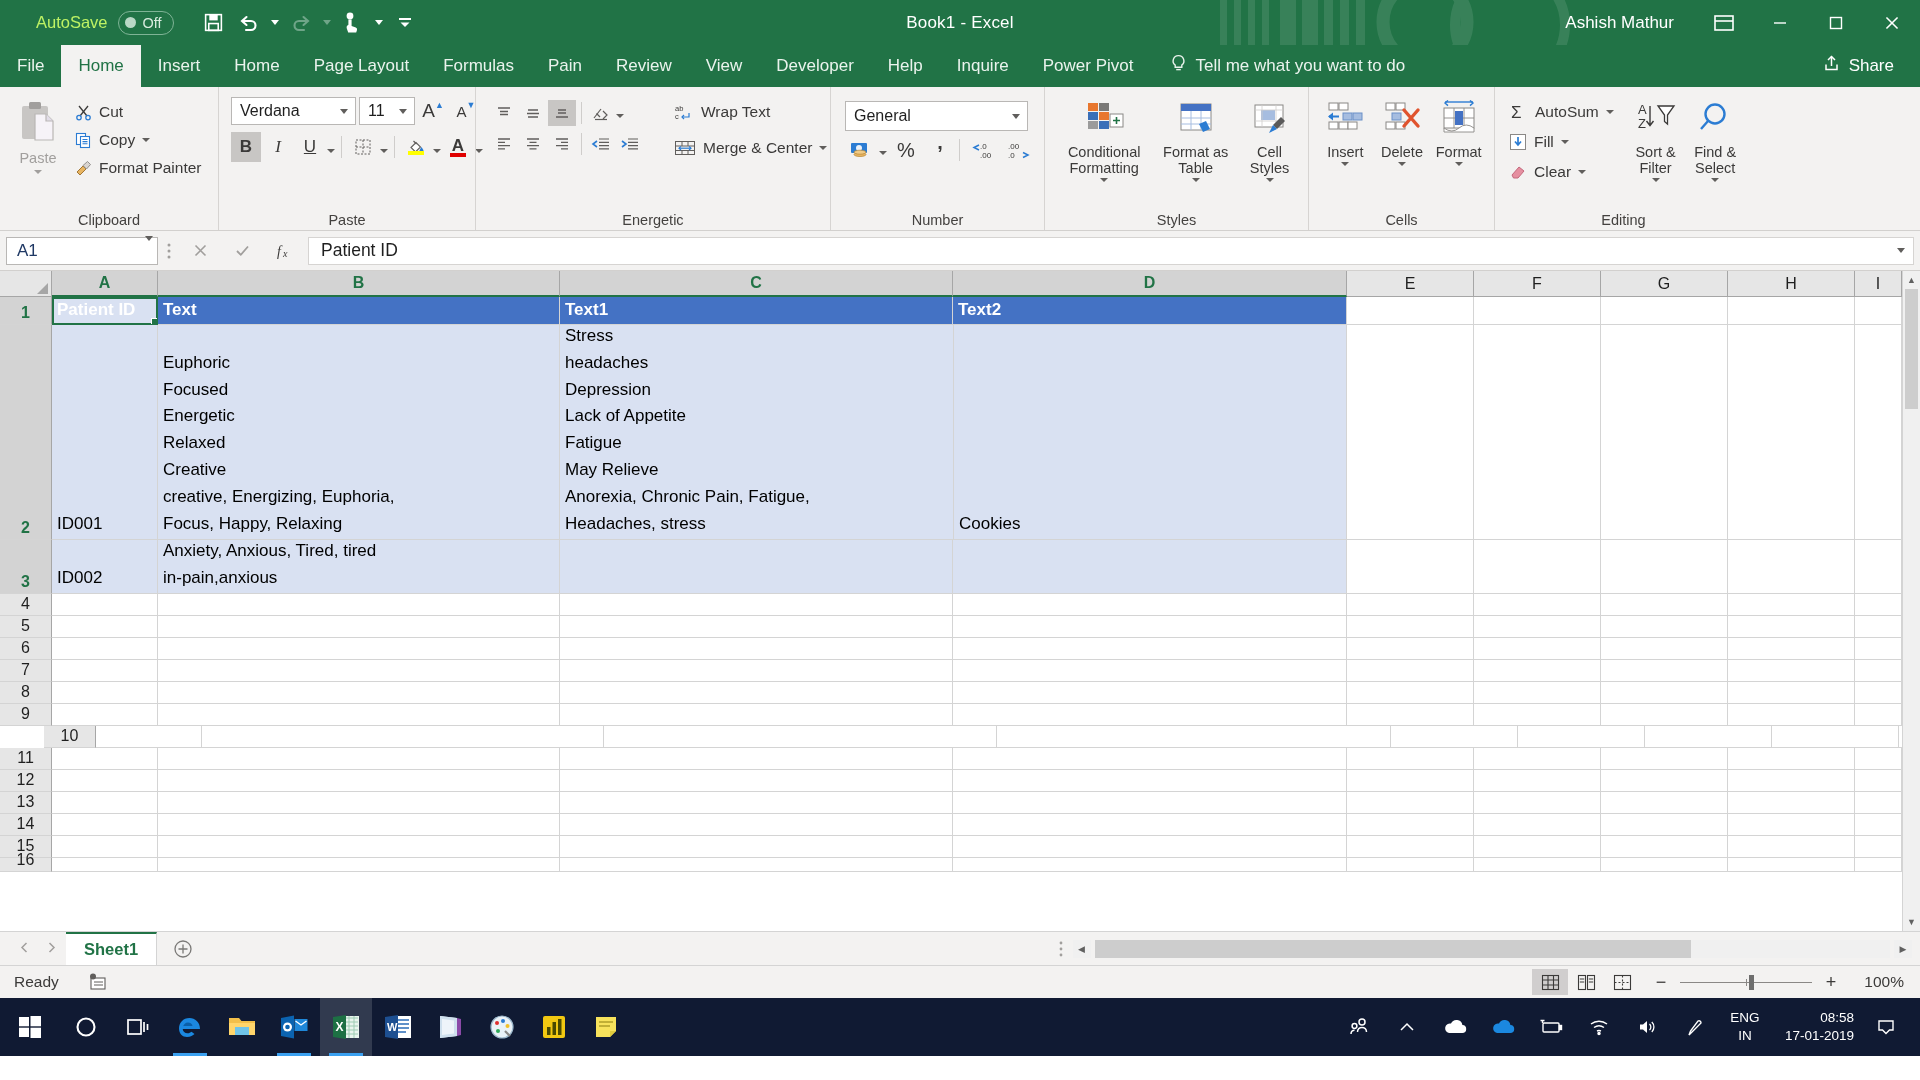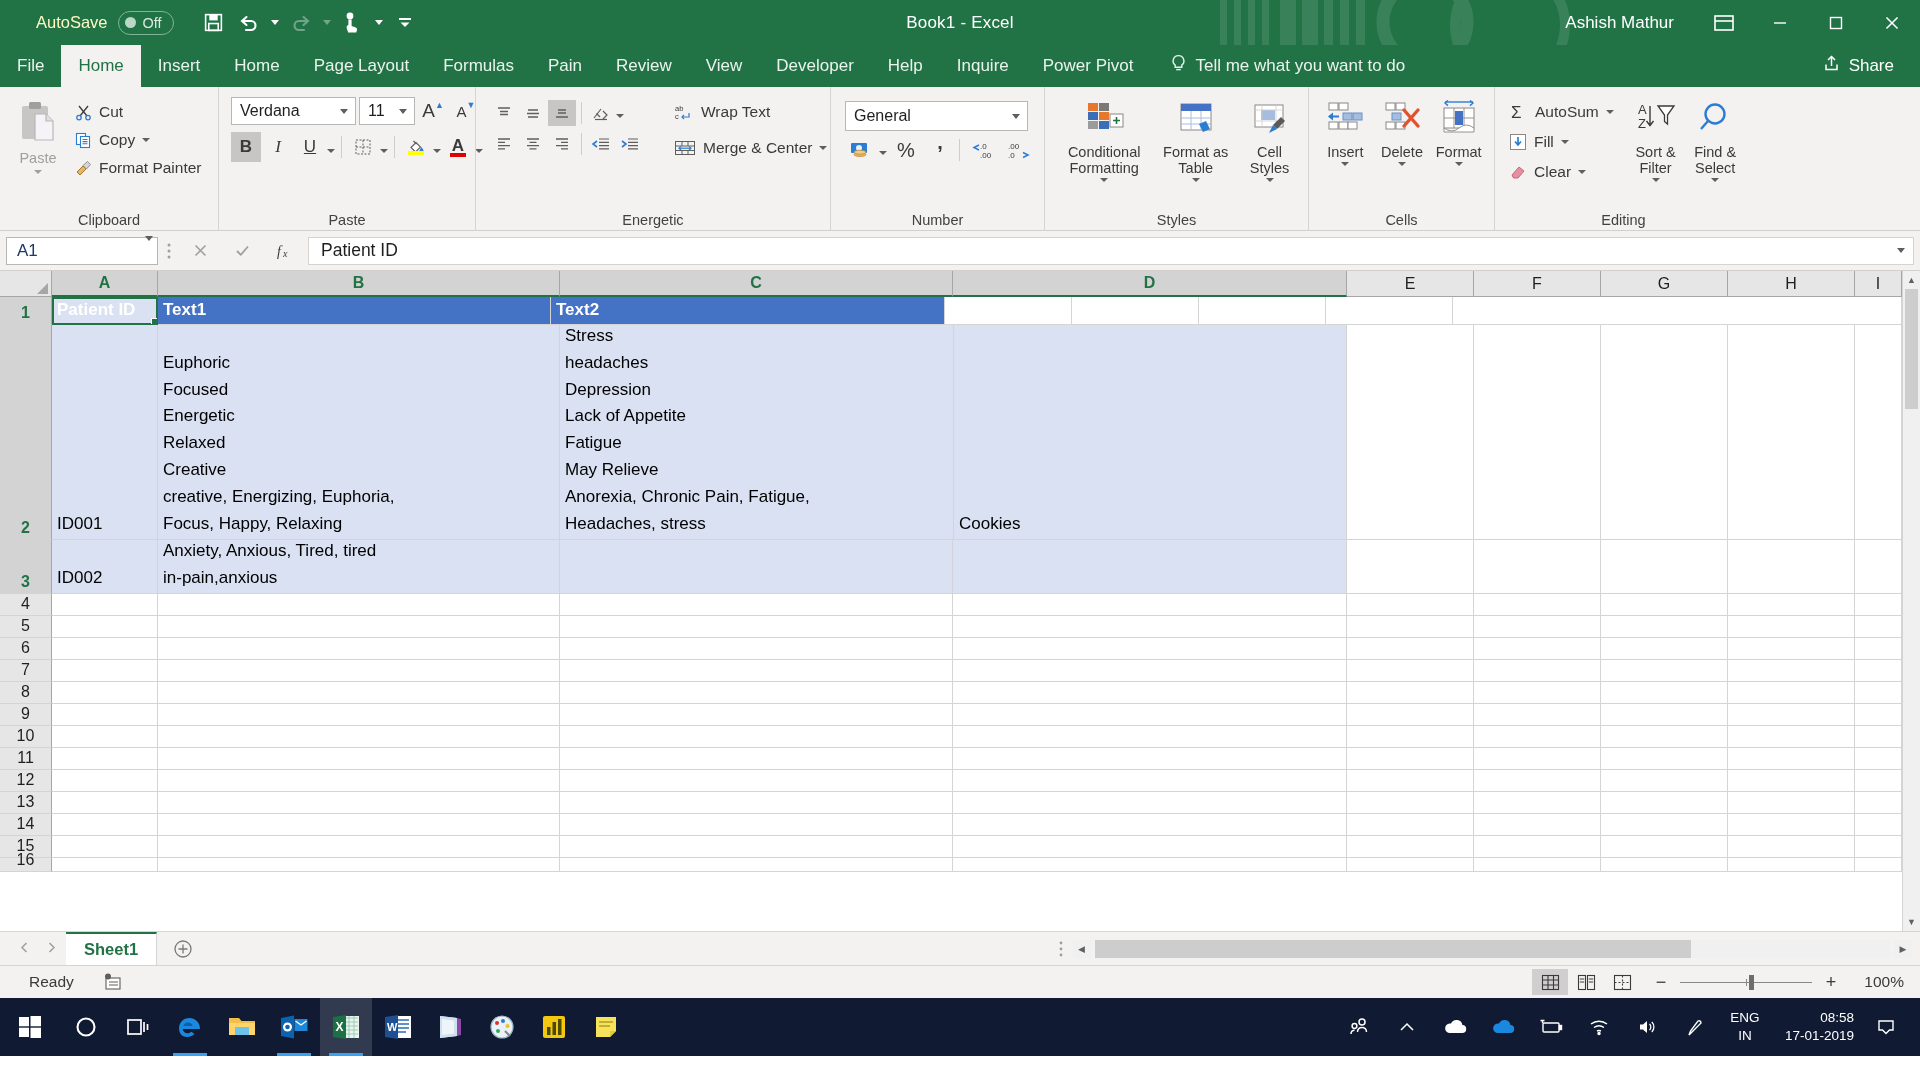--- a/index.html
+++ b/index.html
@@ -24,21 +24,21 @@
     position: absolute;
     right: 230px; top: -30px;
     width: 480px; height: 110px;
     opacity: .10;
     pointer-events: none;
   }
   .autosave-wrap {
     display: flex; align-items: center; gap: 10px;
     margin-left: 36px; z-index: 2;
   }
-  .autosave-label { color: #fef9c3; font-size: 16.5px; }
+  .autosave-label { color: #bef264; font-size: 16.5px; }
   .autosave-toggle {
     display: flex; align-items: center; gap: 7px;
     border: 1.5px solid #7fb496; border-radius: 12px;
     padding: 2px 11px 2px 6px; height: 24px;
   }
   .autosave-dot { width: 11px; height: 11px; border-radius: 50%; background: #b9d8c6; }
   .autosave-state { color: #d9ecdf; font-size: 14.5px; }
 
   .qat { display: flex; align-items: center; gap: 3px; margin-left: 24px; z-index: 2; }
   .qat-btn {
@@ -269,21 +269,21 @@
   .hscroll-area { flex: 1; display: flex; align-items: center; gap: 4px; padding-right: 8px; }
   .hsc-arrow { width: 18px; height: 18px; display: flex; align-items: center; justify-content: center; background: #f0f0f0; color: #606060; font-size: 9px; }
   .hsc-track { flex: 1; height: 18px; background: #f0f0f0; position: relative; }
   .hsc-thumb { position: absolute; left: 0; top: 0; bottom: 0; width: 75%; background: #cdcdcd; }
 
   
   .statusbar {
     height: 33px; background: #f3f2f1; border-top: 1px solid #d4d4d4;
     display: flex; align-items: center; font-size: 15.5px; color: #3b3a39;
   }
-  .st-ready { padding-left: 29px; }
+  .st-ready { padding-left: 14px; }
   .st-rec { padding-left: 28px; display: flex; align-items: center; }
   .st-right { margin-left: auto; display: flex; align-items: center; gap: 0; padding-right: 16px; }
   .view-btn { width: 36px; height: 26px; display: flex; align-items: center; justify-content: center; }
   .view-btn.on { background: #d0cece; }
   .zoom-slider { display: flex; align-items: center; gap: 0; margin: 0 12px; }
   .zs-track { width: 132px; height: 1px; background: #8a8886; position: relative; margin: 0 10px; }
   .zs-tick { position: absolute; top: -3px; left: 50%; width: 1px; height: 7px; background: #8a8886; }
   .zs-thumb { position: absolute; top: -7px; left: 52%; width: 5px; height: 15px; background: #6e6e6e; }
   .zoom-pct { width: 52px; text-align: right; }
 
@@ -908,20 +908,21 @@
       <div class="colhdr" style="width:127px">F</div>
       <div class="colhdr" style="width:127px">G</div>
       <div class="colhdr" style="width:127px">H</div>
       <div class="colhdr" style="flex:1">I</div>
     </div>
 
     <div class="rows" id="rows-host">
         <div class="grow" style="height: 28px;">
           <div class="rowhdr sel">1</div>
           <div class="cell hdr1 activecell" style="width: 106px; min-width: 106px;">Patient ID</div>
+          <div class="cell hdr1" style="width: 402px; min-width: 402px;">Text</div>
           <div class="cell hdr1" style="width: 393px; min-width: 393px;">Text1</div>
           <div class="cell hdr1" style="width: 394px; min-width: 394px;">Text2</div>
           <div class="cell" style="width: 127px; min-width: 127px;"></div>
           <div class="cell" style="width: 127px; min-width: 127px;"></div>
           <div class="cell" style="width: 127px; min-width: 127px;"></div>
           <div class="cell" style="width: 127px; min-width: 127px;"></div>
           <div class="cell" style="flex: 1 1 0%;"></div>
         </div>
         <div class="grow" style="height: 215px;">
           <div class="rowhdr sel">2</div>
@@ -1026,21 +1027,21 @@
           <div class="cell" style="width: 106px; min-width: 106px;"></div>
           <div class="cell" style="width: 402px; min-width: 402px;"></div>
           <div class="cell" style="width: 393px; min-width: 393px;"></div>
           <div class="cell" style="width: 394px; min-width: 394px;"></div>
           <div class="cell" style="width: 127px; min-width: 127px;"></div>
           <div class="cell" style="width: 127px; min-width: 127px;"></div>
           <div class="cell" style="width: 127px; min-width: 127px;"></div>
           <div class="cell" style="width: 127px; min-width: 127px;"></div>
           <div class="cell" style="flex: 1 1 0%;"></div>
         </div>
-        <div class="grow" style="height: 22px;">
+        <div class="grow" style="height: 22px; padding-left: 44px;">
           <div class="rowhdr">10</div>
           <div class="cell" style="width: 106px; min-width: 106px;"></div>
           <div class="cell" style="width: 402px; min-width: 402px;"></div>
           <div class="cell" style="width: 393px; min-width: 393px;"></div>
           <div class="cell" style="width: 394px; min-width: 394px;"></div>
           <div class="cell" style="width: 127px; min-width: 127px;"></div>
           <div class="cell" style="width: 127px; min-width: 127px;"></div>
           <div class="cell" style="width: 127px; min-width: 127px;"></div>
           <div class="cell" style="width: 127px; min-width: 127px;"></div>
           <div class="cell" style="flex: 1 1 0%;"></div>

